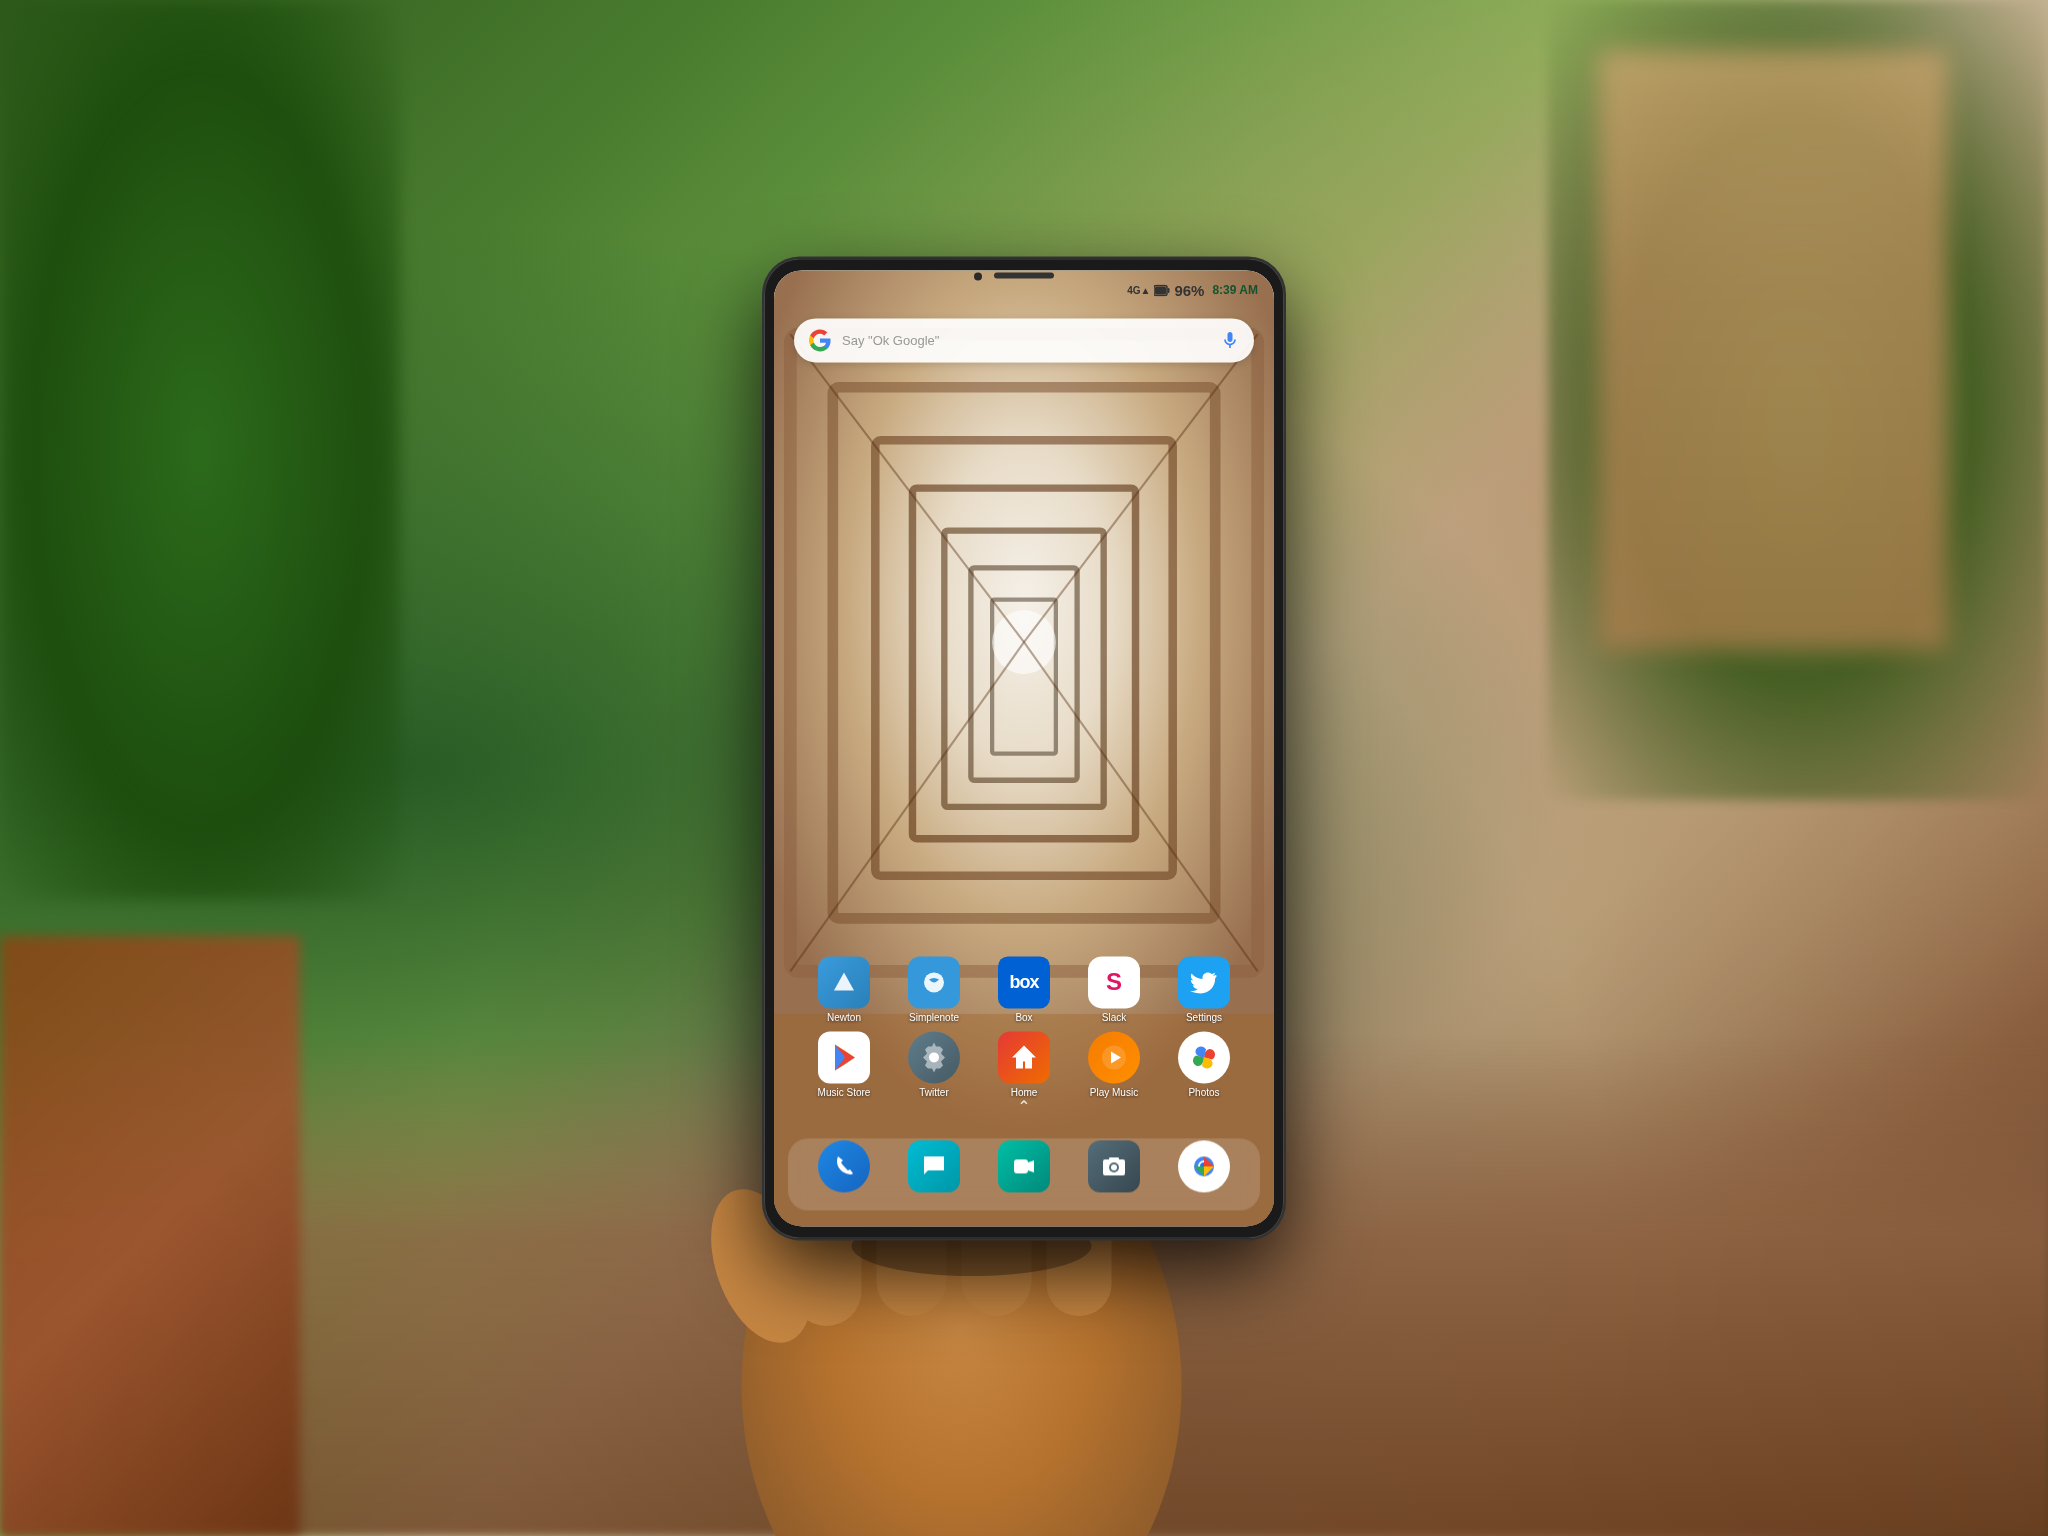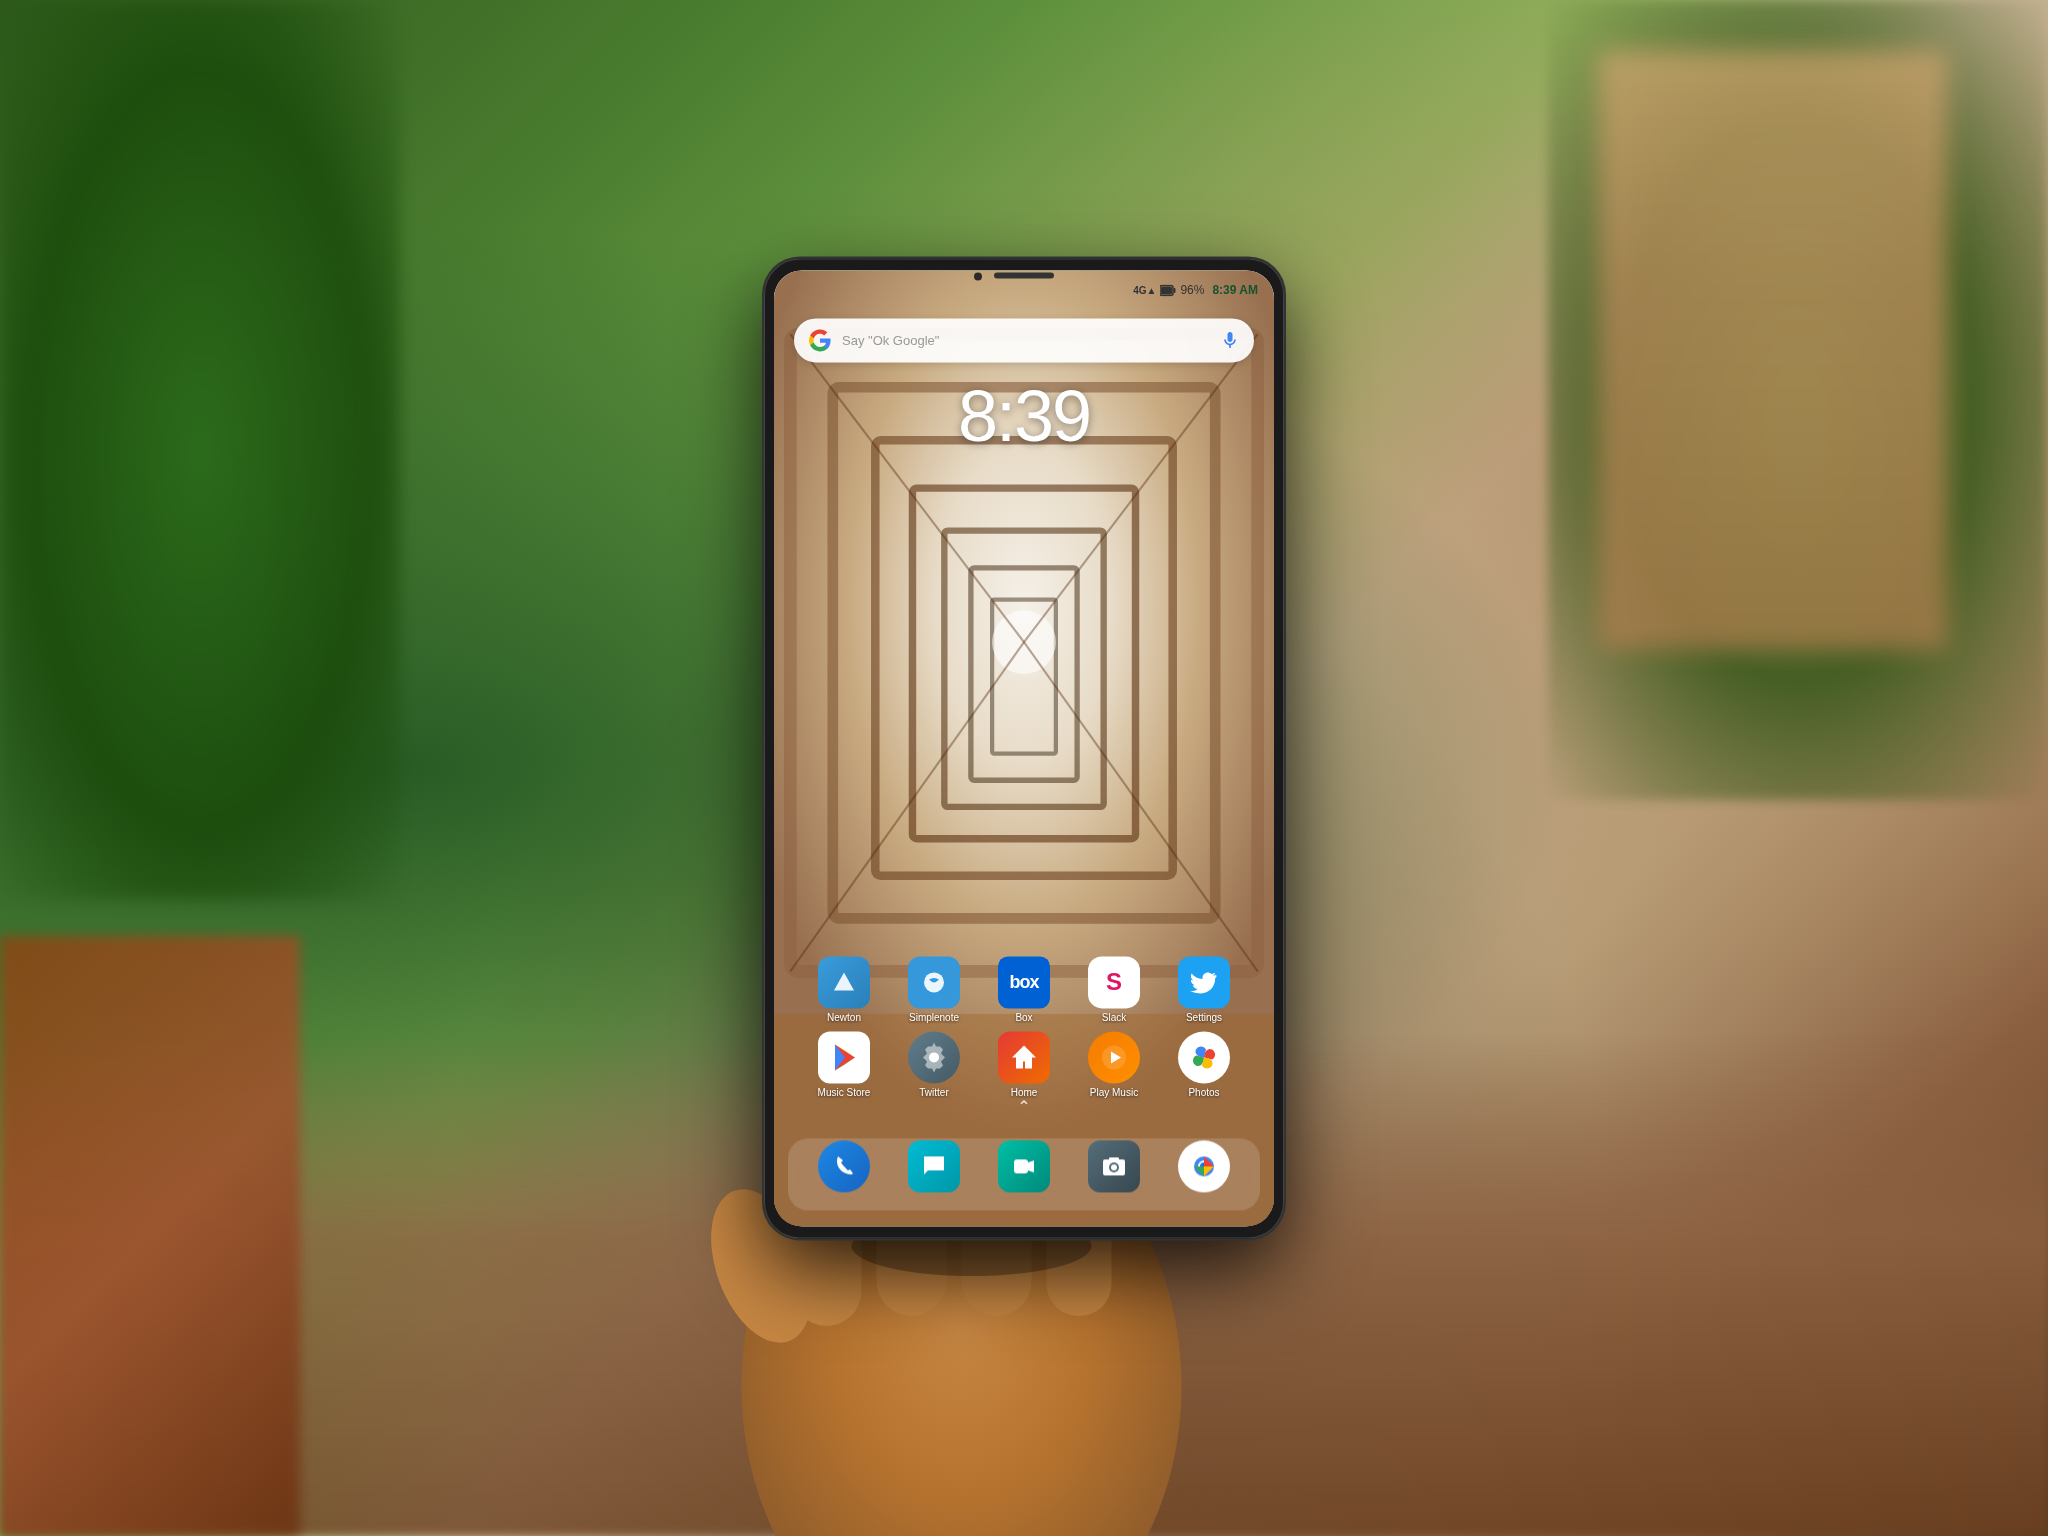--- a/index.html
+++ b/index.html
@@ -374,44 +374,41 @@
       </div>
 
       <div class="status-bar">
         <div class="status-icons">
           <span style="font-size:10px;">4G▲</span>
           <svg width="16" height="12" viewBox="0 0 16 12">
             <rect x="0" y="1" width="13" height="10" rx="2" fill="none" stroke="#333" stroke-width="1.5"></rect>
             <rect x="13.5" y="3.5" width="2" height="5" rx="1" fill="#333"></rect>
             <rect x="1" y="2" width="11" height="8" rx="1.5" fill="#333"></rect>
           </svg>
-          <span style="font-size:12px; color:#333; font-weight:400;text-align:right;">96%</span>
+          <span style="font-size:15px; color:#333; font-weight:700;text-align:right;">96%</span>
           <span style="font-size:12px; color:#14532d; font-weight:600; margin-left:4px;">8:39 AM</span>
         </div>
       </div>
 
       <div class="search-bar">
 
         <svg class="google-g" viewBox="0 0 24 24">
           <path d="M22.56 12.25c0-.78-.07-1.53-.2-2.25H12v4.26h5.92c-.26 1.37-1.04 2.53-2.21 3.31v2.77h3.57c2.08-1.92 3.28-4.74 3.28-8.09z" fill="#4285F4"></path>
           <path d="M12 23c2.97 0 5.46-.98 7.28-2.66l-3.57-2.77c-.98.66-2.23 1.06-3.71 1.06-2.86 0-5.29-1.93-6.16-4.53H2.18v2.84C3.99 20.53 7.7 23 12 23z" fill="#34A853"></path>
           <path d="M5.84 14.09c-.22-.66-.35-1.36-.35-2.09s.13-1.43.35-2.09V7.07H2.18C1.43 8.55 1 10.22 1 12s.43 3.45 1.18 4.93l2.85-2.22.81-.62z" fill="#FBBC05"></path>
           <path d="M12 5.38c1.62 0 3.06.56 4.21 1.64l3.15-3.15C17.45 2.09 14.97 1 12 1 7.7 1 3.99 3.47 2.18 7.07l3.66 2.84c.87-2.6 3.3-4.53 6.16-4.53z" fill="#EA4335"></path>
         </svg>
         <span class="search-text">Say "Ok Google"</span>
 
         <svg width="20" height="20" viewBox="0 0 24 24">
           <path d="M12 14c1.66 0 3-1.34 3-3V5c0-1.66-1.34-3-3-3S9 3.34 9 5v6c0 1.66 1.34 3 3 3z" fill="#4285F4"></path>
           <path d="M17 11c0 2.76-2.24 5-5 5s-5-2.24-5-5H5c0 3.53 2.61 6.43 6 6.92V21h2v-3.08c3.39-.49 6-3.39 6-6.92h-2z" fill="#4285F4"></path>
         </svg>
       </div>
 
-      <div class="clock-widget">
-        <div class="clock-time">8:39</div>
-      </div>
 
       <div class="apps-container">
 
         <div class="app-row">
 
           <div class="app-item">
             <div class="app-icon icon-newton">
               <svg width="28" height="28" viewBox="0 0 28 28">
                 <polygon points="14,4 24,22 4,22" fill="white" opacity="0.9"></polygon>
               </svg>

